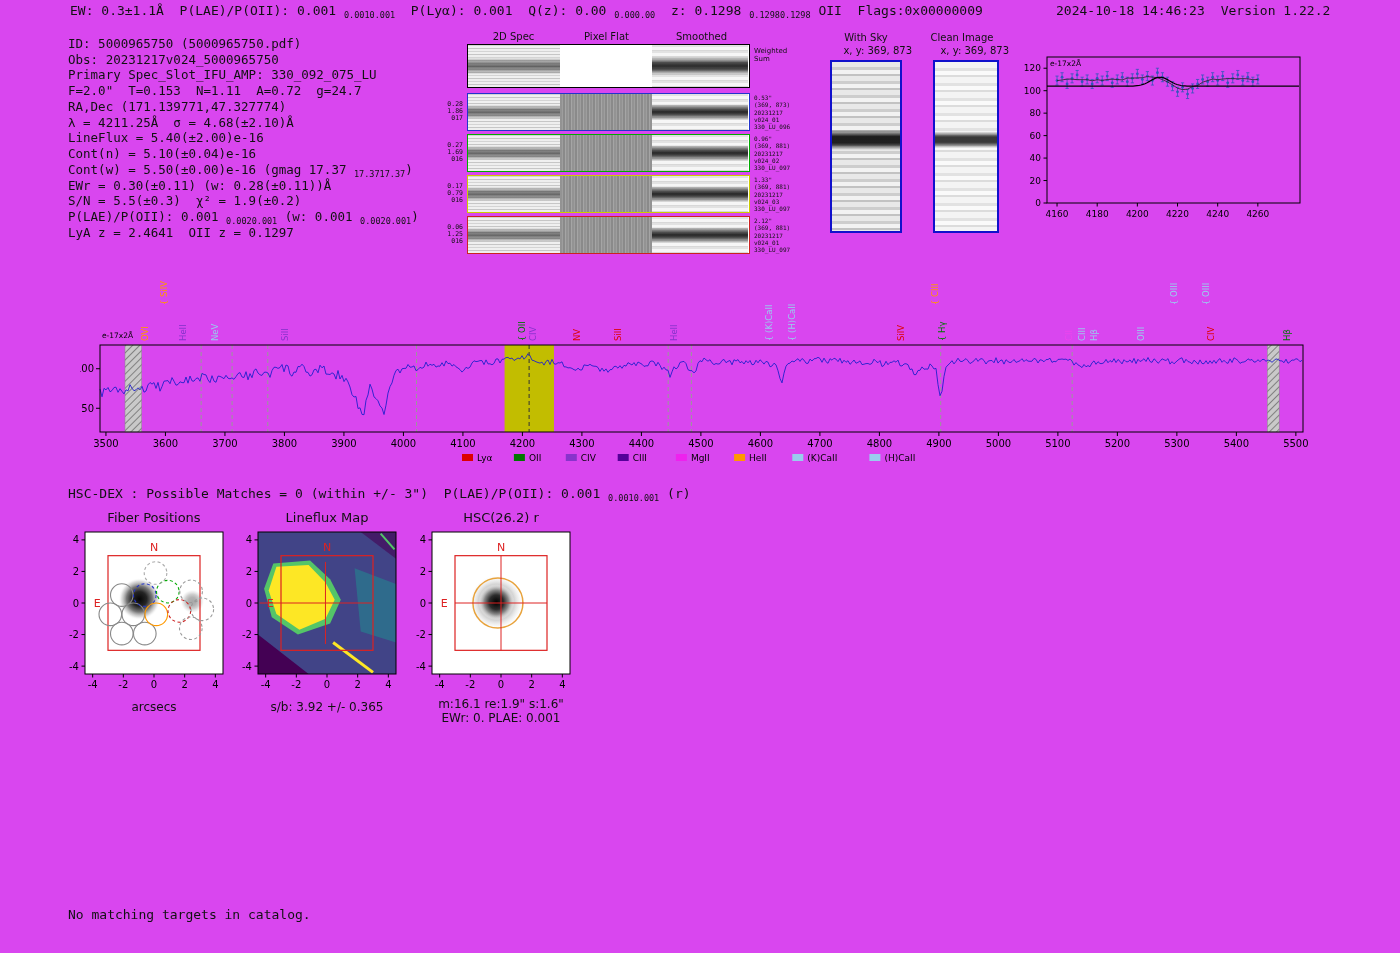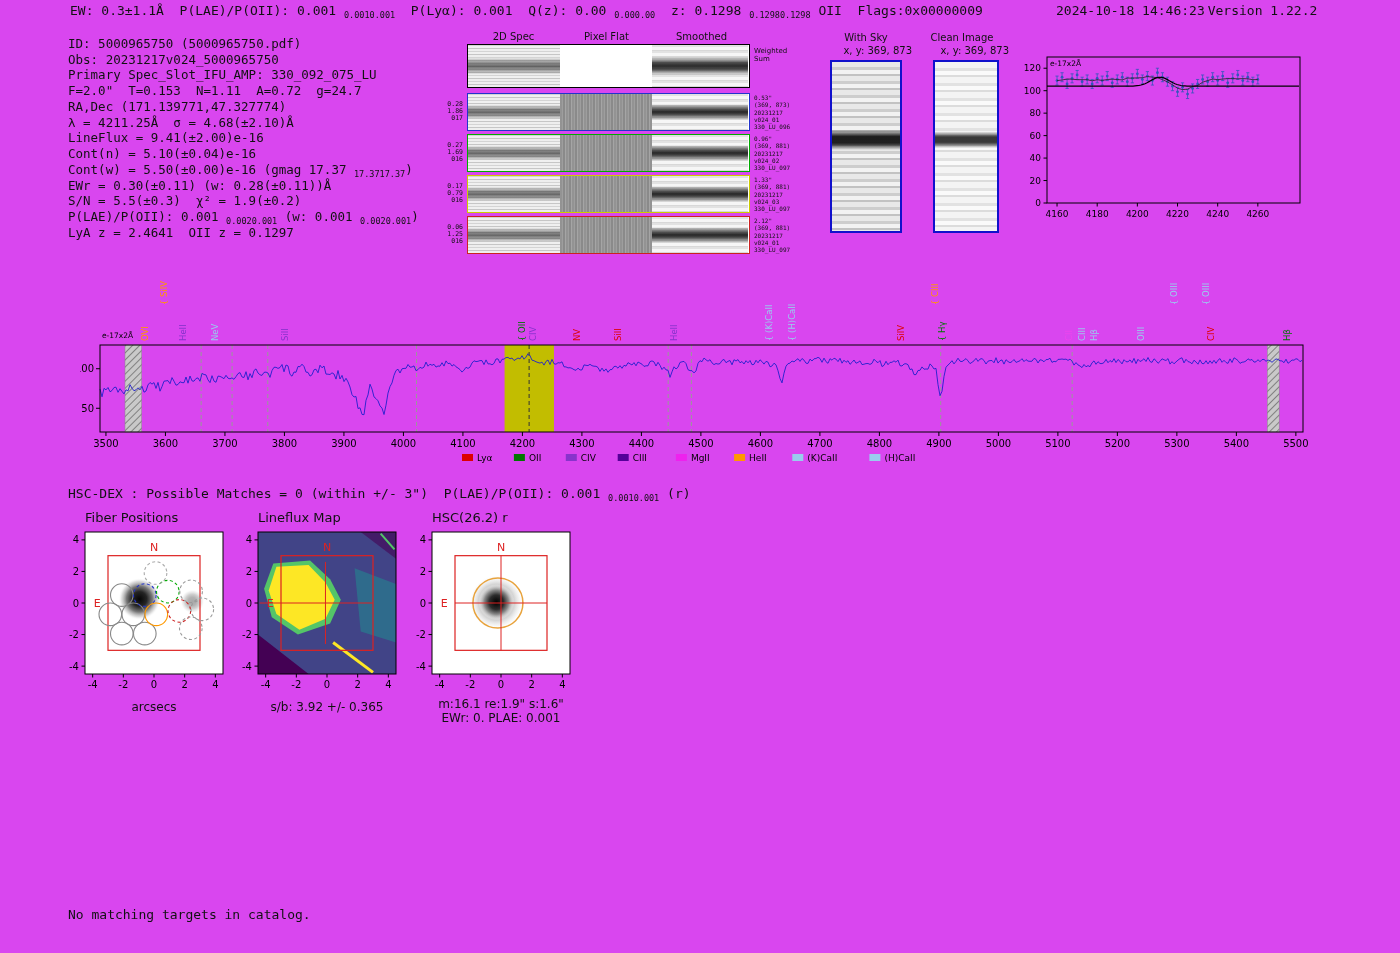--- a/index.html
+++ b/index.html
@@ -7,46 +7,46 @@
 #page{position:relative;width:1400px;height:953px;background:#d946ef;overflow:hidden}
 .abs{position:absolute}
 .mono{font-size:13px;white-space:pre}
 .info-line{font-size:12.5px;line-height:15.7px;white-space:pre}
 .stack{display:inline-flex;flex-direction:row;font-size:8.5px;line-height:8px;vertical-align:-3px;text-align:left}
 .smalltitle{font-family:"DejaVu Sans",sans-serif;font-size:10px;text-align:center}
 .coords{font-family:"DejaVu Sans",sans-serif;font-size:10px;text-align:right}
 .wlabel{font-family:"DejaVu Sans",sans-serif;font-size:7px;line-height:8px}
 .s2-left{font-size:6.5px;line-height:7px;text-align:right}
 .s2-right{font-size:6px;line-height:7.3px}
-.ptitle{font-family:"DejaVu Sans",sans-serif;font-size:13px;text-align:left}
+.ptitle{font-family:"DejaVu Sans",sans-serif;font-size:13px;text-align:center}
 .cap{font-family:"DejaVu Sans",sans-serif;font-size:12px;text-align:center}
 .strip{position:absolute;top:0;height:100%}
 .strip-spec{background-image:linear-gradient(180deg,rgba(0,0,0,0) 30%,rgba(30,30,30,0.45) 42%,rgba(30,30,30,0.62) 50%,rgba(30,30,30,0.45) 58%,rgba(0,0,0,0) 70%),repeating-linear-gradient(180deg,#d4d4d4 0 1px,#f0f0f0 1px 3px,#c6c6c6 3px 4px,#eeeeee 4px 6px)}
 .strip-flat{background-image:repeating-linear-gradient(90deg,#939393 0 2px,#9e9e9e 2px 3px,#8a8a8a 3px 5px,#a5a5a5 5px 6px)}
 .strip-smooth{background-image:linear-gradient(180deg,rgba(0,0,0,0) 28%,rgba(20,20,20,0.72) 42%,rgba(20,20,20,0.9) 50%,rgba(20,20,20,0.72) 58%,rgba(0,0,0,0) 72%),repeating-linear-gradient(180deg,#e2e2e2 0 2px,#f6f6f6 2px 5px,#d8d8d8 5px 6px)}
 .skybox{border:2px solid #1111cc}
 .sky-strip{background-image:linear-gradient(180deg,rgba(0,0,0,0) 40%,rgba(10,10,10,0.9) 44%,rgba(10,10,10,0.9) 48%,rgba(0,0,0,0) 52%),repeating-linear-gradient(180deg,#e8e8e8 0 5px,#cdcdcd 5px 8px,#f2f2f2 8px 12px,#c2c2c2 12px 14px)}
 .clean-strip{background-image:linear-gradient(180deg,rgba(0,0,0,0) 41%,rgba(10,10,10,0.8) 44.5%,rgba(10,10,10,0.8) 47.5%,rgba(0,0,0,0) 51%),repeating-linear-gradient(180deg,#f4f4f4 0 6px,#e2e2e2 6px 9px,#fafafa 9px 13px,#dcdcdc 13px 15px)}
 </style>
 </head>
 <body>
 
 <div id="page">
 
   <div class="abs mono" id="header-left" style="left:70px;top:3px"><span>EW: 0.3±1.1Å  P(LAE)/P(OII): 0.001 </span><span class="stack"><span>0.001</span><span>0.001</span></span><span>  P(Lyα): 0.001  Q(z): 0.00 </span><span class="stack"><span>0.00</span><span>0.00</span></span><span>  z: 0.1298 </span><span class="stack"><span>0.1298</span><span>0.1298</span></span><span> OII  Flags:0x00000009</span></div>
-  <div class="abs mono" style="left:1056px;top:3px"><span>2024-10-18 14:46:23</span><span style="margin-left:3px">Version 1.22.2</span></div>
+  <div class="abs mono" style="left:1056px;top:3px"><span>2024-10-18 14:46:23</span><span style="margin-left:16px">Version 1.22.2</span></div>
 
   <div class="abs" id="info-block" style="left:68px;top:36px">
       <div class="info-line"><span>ID: 5000965750 (5000965750.pdf)</span></div>
       <div class="info-line"><span>Obs: 20231217v024_5000965750</span></div>
       <div class="info-line"><span>Primary Spec_Slot_IFU_AMP: 330_092_075_LU</span></div>
       <div class="info-line"><span>F=2.0"  T=0.153  N=1.11  A=0.72  g=24.7</span></div>
       <div class="info-line"><span>RA,Dec (171.139771,47.327774)</span></div>
       <div class="info-line"><span>λ = 4211.25Å  σ = 4.68(±2.10)Å</span></div>
-      <div class="info-line"><span>LineFlux = 9.41(±2.00)e-16</span></div>
+      <div class="info-line"><span>LineFlux = 5.40(±2.00)e-16</span></div>
       <div class="info-line"><span>Cont(n) = 5.10(±0.04)e-16</span></div>
       <div class="info-line"><span>Cont(w) = 5.50(±0.00)e-16 (gmag 17.37 </span><span class="stack"><span>17.37</span><span>17.37</span></span><span>)</span></div>
       <div class="info-line"><span>EWr = 0.30(±0.11) (w: 0.28(±0.11))Å</span></div>
       <div class="info-line"><span>S/N = 5.5(±0.3)  χ² = 1.9(±0.2)</span></div>
       <div class="info-line"><span>P(LAE)/P(OII): 0.001 </span><span class="stack"><span>0.002</span><span>0.001</span></span><span> (w: 0.001 </span><span class="stack"><span>0.002</span><span>0.001</span></span><span>)</span></div>
       <div class="info-line"><span>LyA z = 2.4641  OII z = 0.1297</span></div>
     </div>
 
   <div class="abs smalltitle" style="left:467px;top:31px;width:93px">2D Spec</div>
   <div class="abs smalltitle" style="left:560px;top:31px;width:93px">Pixel Flat</div>

